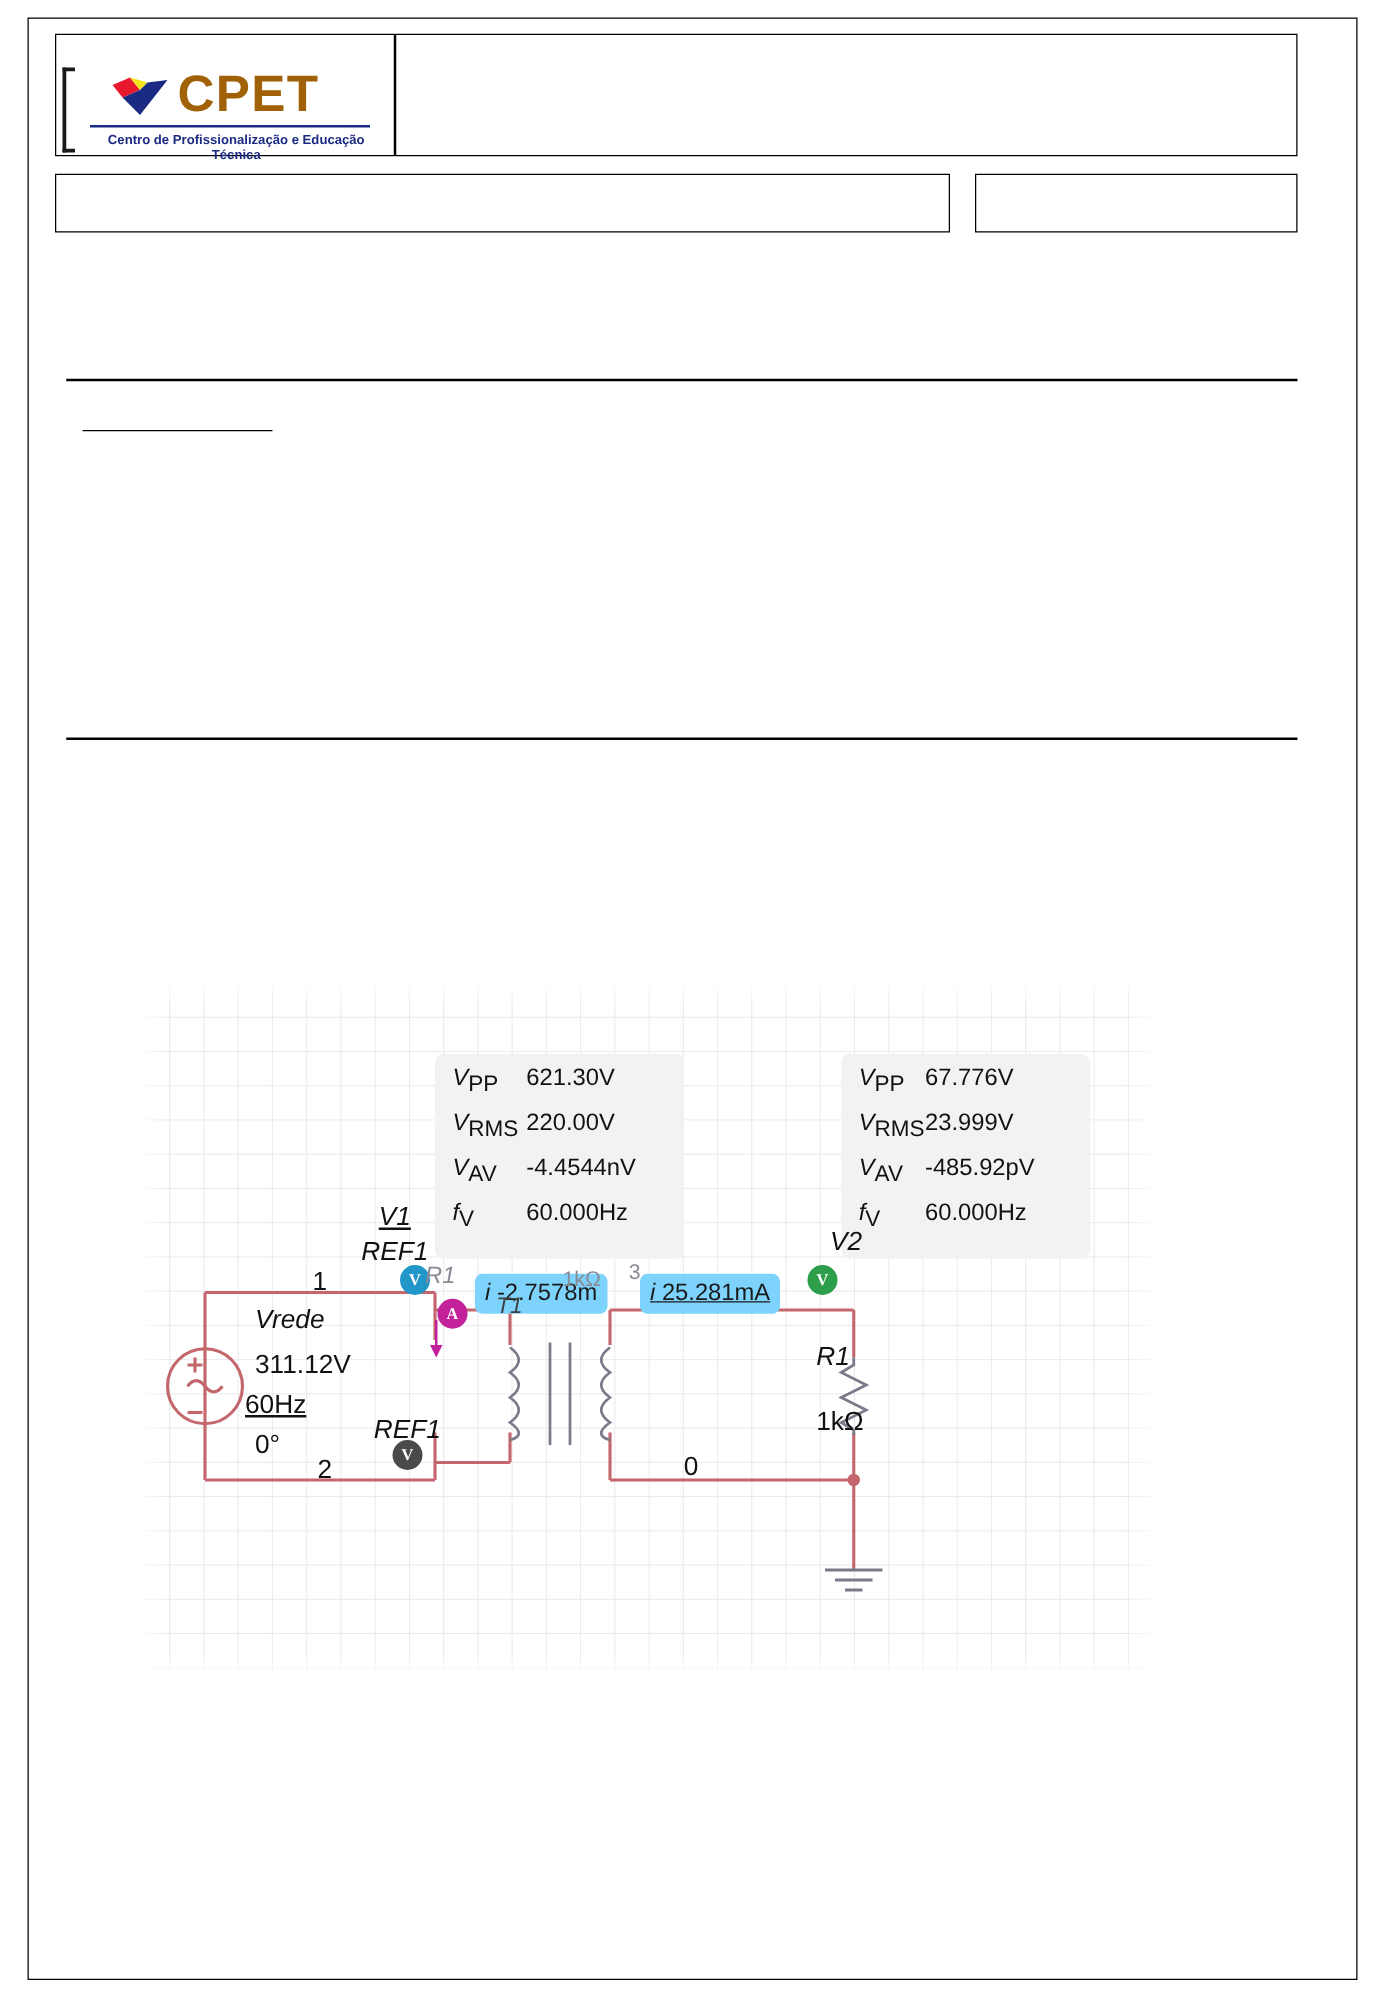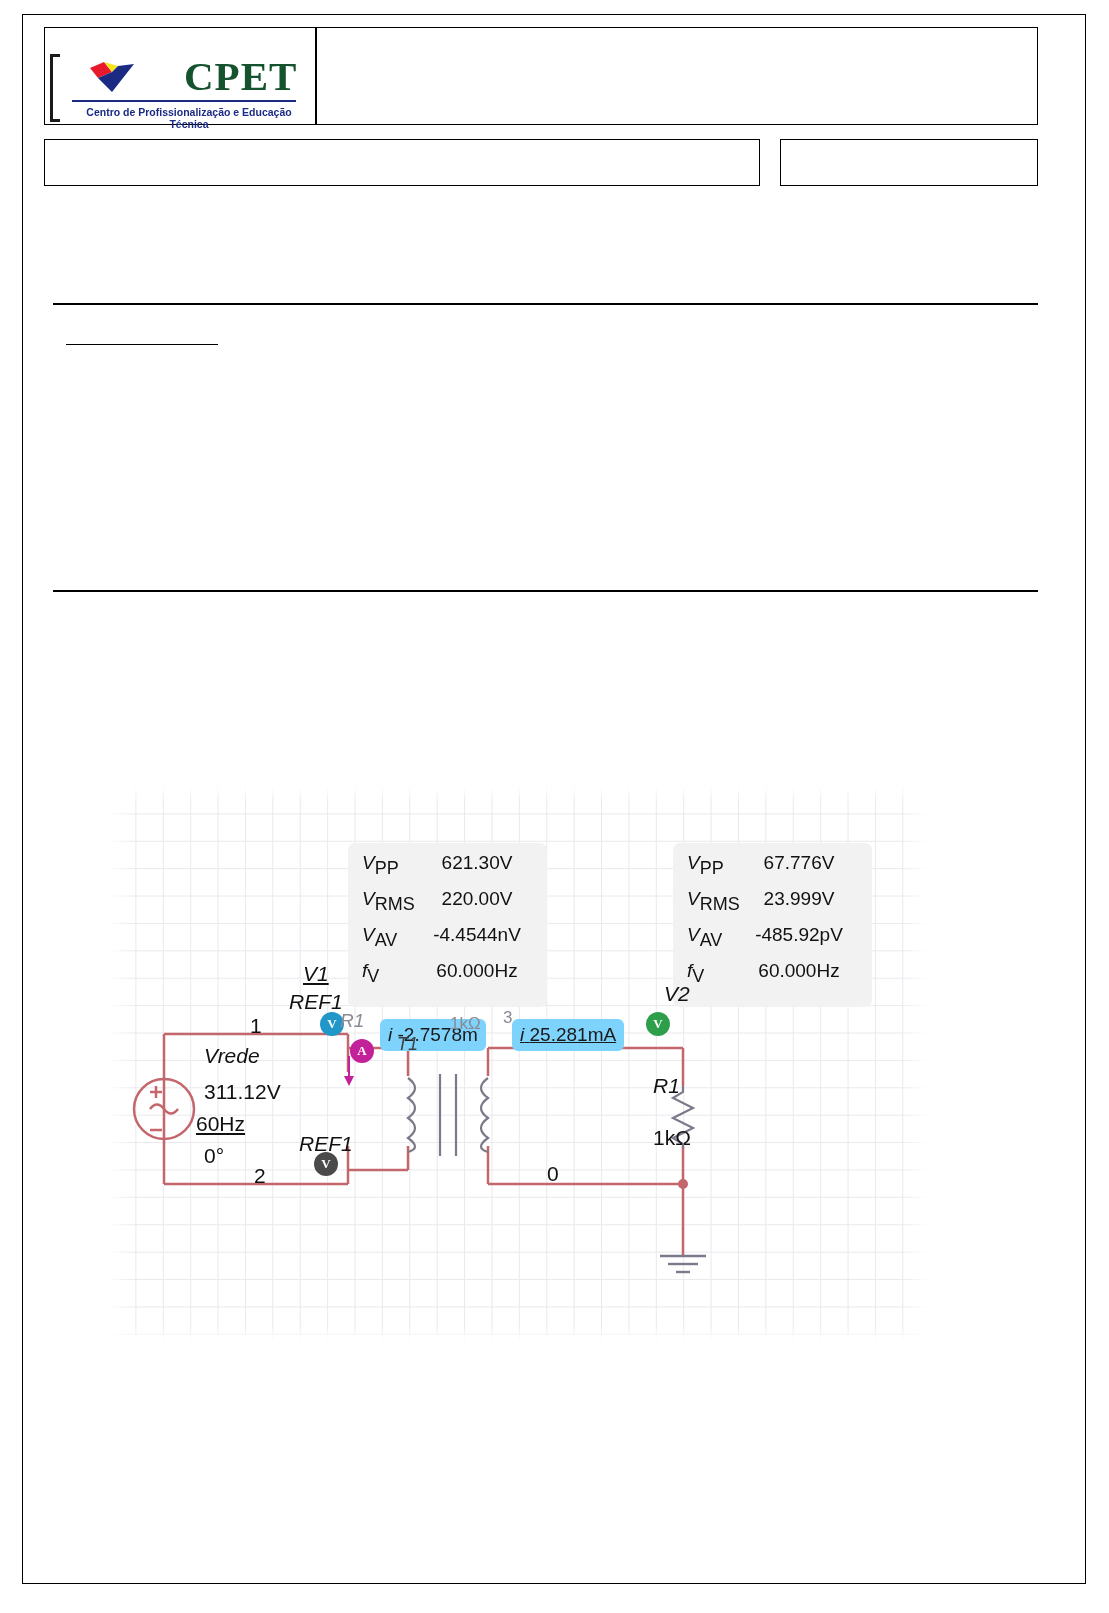--- a/index.html
+++ b/index.html
@@ -95,23 +95,22 @@
     width: 48px;
     height: 34px;
   }
   .logo-text {
     position: absolute;
     left: 92px;
     top: 24px;
     font-size: 41px;
     font-weight: bold;
     letter-spacing: 1px;
-    color: #14532d;
-    font-family: Liberation Serif, serif;
-    margin-left: 42px;
+    color: #a16207;
+    font-family: Liberation Sans, sans-serif;
   }
   .logo-rule {
     position: absolute;
     left: 22px;
     top: 72px;
     width: 224px;
     height: 2px;
     background: #1b2b84;
   }
   .logo-sub {
@@ -206,21 +205,21 @@
   .meas-label {
     font-style: italic;
     width: 62px;
     white-space: nowrap;
   }
   .meas-label sub {
     font-style: normal;
     font-size: 18px;
   }
   .meas-val {
-    text-align: center;
+    text-align: left;
     min-width: 112px;
     white-space: nowrap;
   }
   .meas-panel-1 { left: 240px; top: 57px; width: 199px; }
   .meas-panel-2 { left: 565px; top: 57px; width: 199px; }
   .meas-panel-2 .meas-val { min-width: 118px; }
 
   
   .cur-chip {
     position: absolute;

